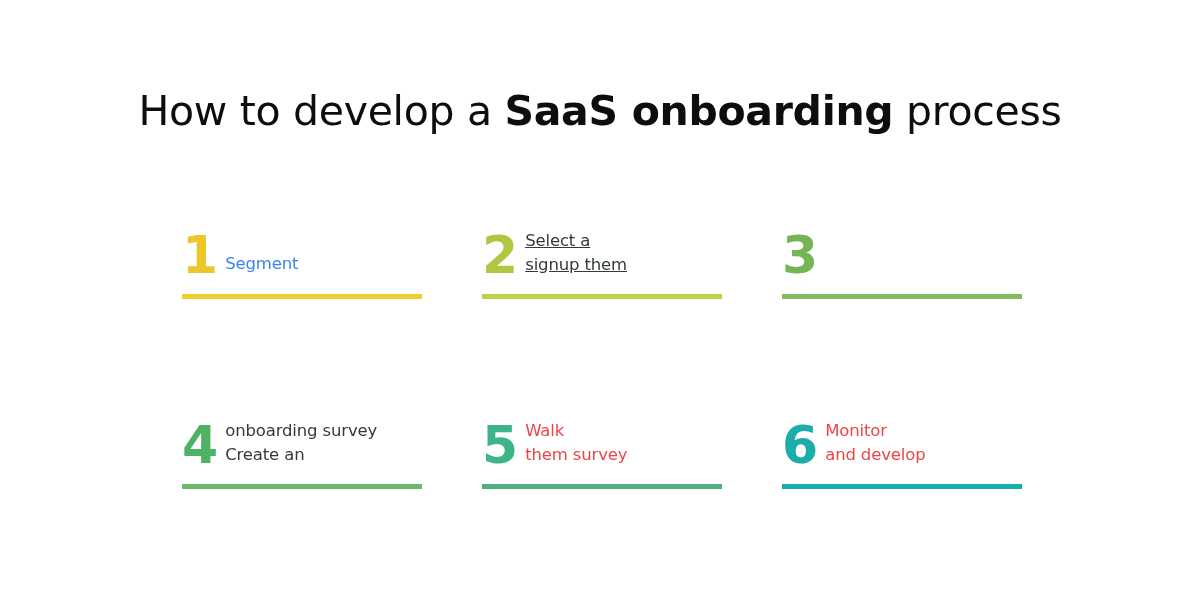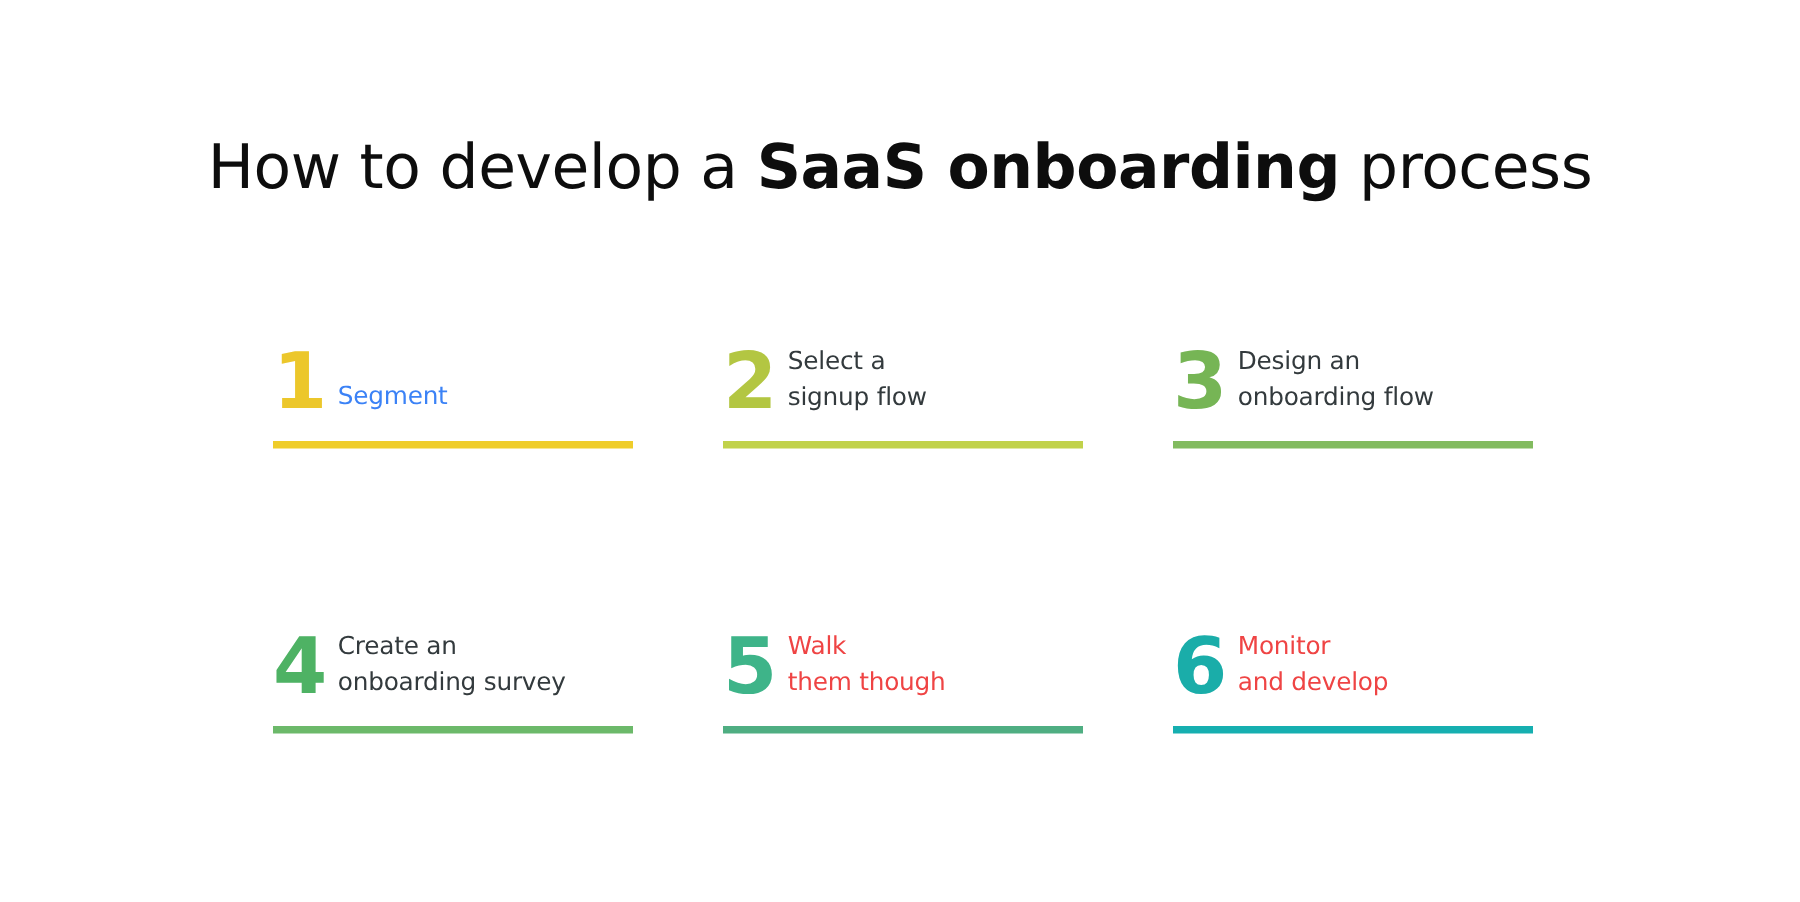--- a/index.html
+++ b/index.html
@@ -125,56 +125,52 @@
         <span class="step-text" style="color: #3b82f6;">
           <span class="ln">Segment</span>
         </span>
       </div>
       <div class="step-bar" style="background: rgb(239, 205, 42);"></div>
     </div>
 
     <div class="step">
       <div class="step-head">
         <span class="step-number" style="color: rgb(179, 198, 66);">2</span>
-        <span class="step-text" style="color: rgb(51, 58, 61);">
+        <span class="step-text" style="color: rgb(51, 58, 61); text-decoration: underline;">
           <span class="ln">Select a</span>
-          <span class="ln">signup flow</span>
+          <span class="ln">signup them</span>
         </span>
       </div>
       <div class="step-bar" style="background: rgb(193, 210, 74);"></div>
     </div>
 
     <div class="step">
       <div class="step-head">
         <span class="step-number" style="color: rgb(118, 181, 85);">3</span>
-        <span class="step-text" style="color: rgb(51, 58, 61);">
-          <span class="ln">Design an</span>
-          <span class="ln">onboarding flow</span>
-        </span>
       </div>
       <div class="step-bar" style="background: rgb(130, 187, 95);"></div>
     </div>
 
     <div class="step">
       <div class="step-head">
         <span class="step-number" style="color: rgb(78, 178, 100);">4</span>
         <span class="step-text" style="color: rgb(51, 58, 61);">
+          <span class="ln">onboarding survey</span>
           <span class="ln">Create an</span>
-          <span class="ln">onboarding survey</span>
         </span>
       </div>
       <div class="step-bar" style="background: rgb(108, 185, 106);"></div>
     </div>
 
     <div class="step">
       <div class="step-head">
         <span class="step-number" style="color: rgb(62, 180, 137);">5</span>
         <span class="step-text" style="color: #ef4444;">
           <span class="ln">Walk</span>
-          <span class="ln">them though</span>
+          <span class="ln">them survey</span>
         </span>
       </div>
       <div class="step-bar" style="background: rgb(79, 174, 130);"></div>
     </div>
 
     <div class="step">
       <div class="step-head">
         <span class="step-number" style="color: rgb(26, 173, 169);">6</span>
         <span class="step-text" style="color: #ef4444;">
           <span class="ln">Monitor</span>

